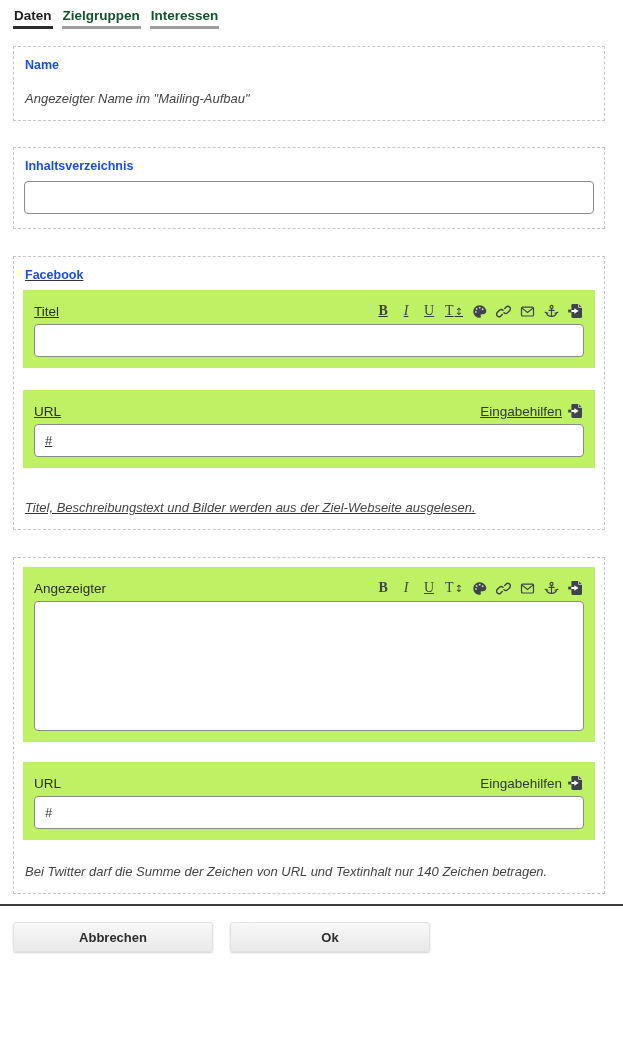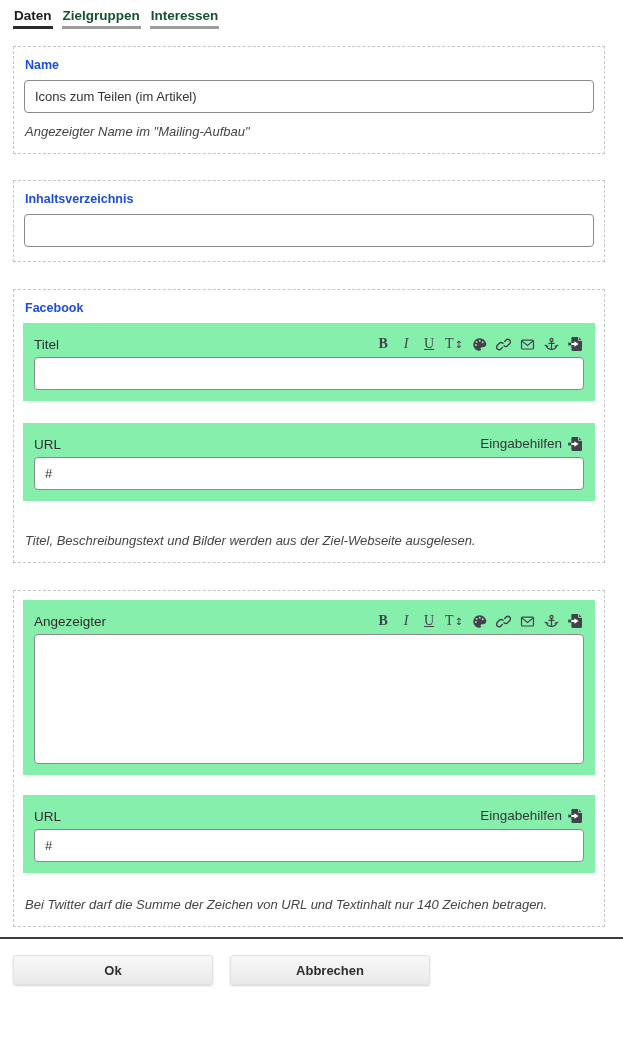--- a/index.html
+++ b/index.html
@@ -9,48 +9,48 @@
   
   .tab-bar { display:flex; padding:8px 0 0 13px; }
   .tab { font-size:13.5px; color:#14532d; padding:0 1px 3px 1px; margin-right:9px;
          border-bottom:3px solid #9d9d9d; cursor:pointer;font-weight:bold; }
   .tab.active { color:#1c1c1c; font-weight:bold; border-bottom-color:#2b2b2b; }
 
   
   .section { margin:0 18px 0 13px; border:1px dashed #c6c6c6; padding:9px 9px 14px 9px; }
   .section-name   { margin-top:17px; }
   .section-toc    { margin-top:26px; }
-  .section-fb     { margin-top:27px; }
+  .section-fb     { margin-top:27px;text-decoration:underline; }
   .section-tw     { margin-top:27px; }
   .section-label  { font-size:12.5px; font-weight:bold; color:#1d4ed8; padding:2px 0 8px 2px; }
 
   .text-input { display:block; width:100%; height:33px; border:1px solid #8a8a8a; border-radius:4px;
                 background:#fff; font-family:inherit; font-size:13px; color:#333; padding:0 10px; outline:none; }
   .plain .text-input { width:calc(100% - 2px); margin-left:1px; }
   .hint { font-style:italic; font-size:13px; color:#454545; padding-left:2px; }
   .plain .hint { margin-top:11px; }
   .panel-hint { margin-top:32px; }
   .panel-hint-tw { margin-top:24px; }
 
   
-  .gray-panel { background:#86efac; padding:8px 11px 11px 11px; }
+  .gray-panel { background:#bef264; padding:8px 11px 11px 11px; }
   .gray-panel + .gray-panel { margin-top:22px; }
   .section-tw .gray-panel + .gray-panel { margin-top:20px; }
   .panel-header { display:flex; justify-content:space-between; align-items:center;
                   height:26px; font-size:13.5px; color:#2e2e2e; }
   .toolbar { display:flex; align-items:center; }
   .tool { display:inline-flex; align-items:center; justify-content:center;
           min-width:14px; height:18px; margin-left:9px; cursor:pointer;
           color:#3f444a; font-family:"Liberation Serif","DejaVu Serif",serif; font-size:14px; }
   .tool.b { font-weight:bold; }
   .tool.i { font-style:italic; }
   .tool.u { text-decoration:underline; }
   .tool .updown { font-family:"DejaVu Sans",sans-serif; font-size:10px; margin-left:1px; }
   .tool svg { display:block; }
-  .helper-link { display:inline-flex; gap:6px; cursor:pointer;
+  .helper-link { display:inline-flex; align-items:center; gap:6px; cursor:pointer;
                  font-size:13.5px; color:#33383d; }
   .textarea { display:block; width:100%; height:130px; border:1px solid #8a8a8a; border-radius:4px;
               background:#fff; resize:none; outline:none; font-family:inherit; font-size:13px; padding:6px 10px; }
 
   
   .divider { margin-top:10px; width:100%; height:2px; background:#3d3d3d; }
   .footer { display:flex; padding:16px 0 0 13px; }
   .btn { width:200px; height:30px; margin-right:17px; border:1px solid #e2e2e2; border-radius:3px;
          background:linear-gradient(#f8f8f8,#e9e9e9); box-shadow:0 1px 2px rgba(0,0,0,.18);
          font-family:inherit; font-size:13px; font-weight:bold; color:#2e2e2e; cursor:pointer; }
@@ -59,21 +59,20 @@
 <body>
 
 <div class="tab-bar">
   <div class="tab active">Daten</div>
   <div class="tab">Zielgruppen</div>
   <div class="tab">Interessen</div>
 </div>
 
 <div class="section section-name plain">
   <div class="section-label">Name</div>
-  <input class="text-input" type="text" value="Icons zum Teilen (im Artikel)" style="">
   <div class="hint">Angezeigter Name im "Mailing-Aufbau"</div>
 </div>
 
 <div class="section section-toc plain">
   <div class="section-label">Inhaltsverzeichnis</div>
   <input class="text-input" type="text" value="" style="">
 </div>
 
 <div class="section section-fb">
   <div class="section-label">Facebook</div>
@@ -233,15 +232,15 @@
       </span>
     </div>
     <input class="text-input" type="text" value="#" style="">
   </div>
 
   <div class="hint panel-hint-tw">Bei Twitter darf die Summe der Zeichen von URL und Textinhalt nur 140 Zeichen betragen.</div>
 </div>
 
 <div class="divider"></div>
 <div class="footer">
+  <button class="btn">Abbrechen</button>
   <button class="btn">Ok</button>
-  <button class="btn">Abbrechen</button>
 </div>
 
 </body></html>

